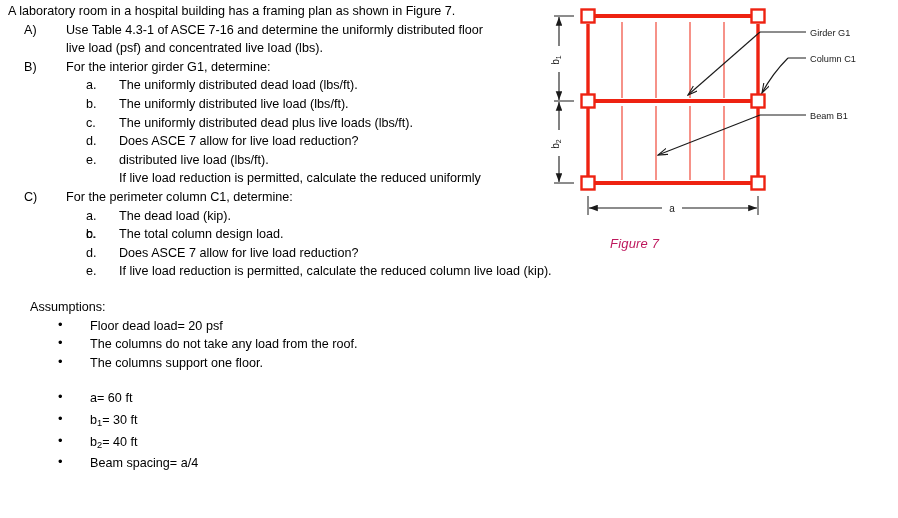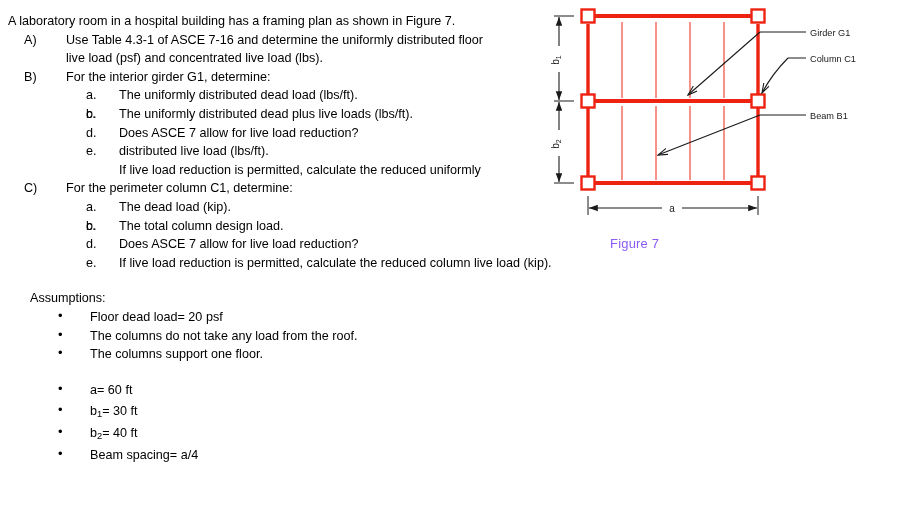--- a/index.html
+++ b/index.html
@@ -16,21 +16,21 @@
     color: #000000;
   }
 
   
   #problem-text {
     position: absolute;
     left: 0;
     top: 0;
     width: 620px;
     height: 373px;
-    padding: 12px 0 0 6px;
+    padding: 2px 0 0 6px;
     box-sizing: border-box;
     font-size: 12.6px;
     line-height: 18.6px;
   }
 
   .line { white-space: nowrap; }
 
   
   .intro {
     margin-left: 2px;
@@ -107,22 +107,23 @@
     position: absolute;
     left: 0;
     top: 0;
   }
 
   .fig-caption {
     position: absolute;
     left: 610px;
     top: 236px;
     font-family: "Liberation Sans", sans-serif;
+    font-style: italic;
     font-size: 13px;
-    color: #8b5cf6;
+    color: #be185d;
     letter-spacing: 0.2px;
   }
 
   .anno-text {
     font-family: "Liberation Sans", sans-serif;
     font-size: 9.2px;
     fill: #1a1a1a;
   }
 
   .dim-label {
@@ -148,20 +149,21 @@
     <span class="marker">B)</span>
     <span class="cont line">For the interior girder G1, determine:</span>
   </div>
 
   <div class="lvl2">
     <span class="marker">a.</span>
     <span class="cont line">The uniformly distributed dead load (lbs/ft).</span>
   </div>
   <div class="lvl2">
     <span class="marker">b.</span>
+    <span class="cont line">The uniformly distributed live load (lbs/ft).</span>
   </div>
   <div class="lvl2">
     <span class="marker">c.</span>
     <span class="cont line">The uniformly distributed dead plus live loads (lbs/ft).</span>
   </div>
   <div class="lvl2">
     <span class="marker">d.</span>
     <span class="cont line">Does ASCE 7 allow for live load reduction?</span>
   </div>
   <div class="lvl2">

